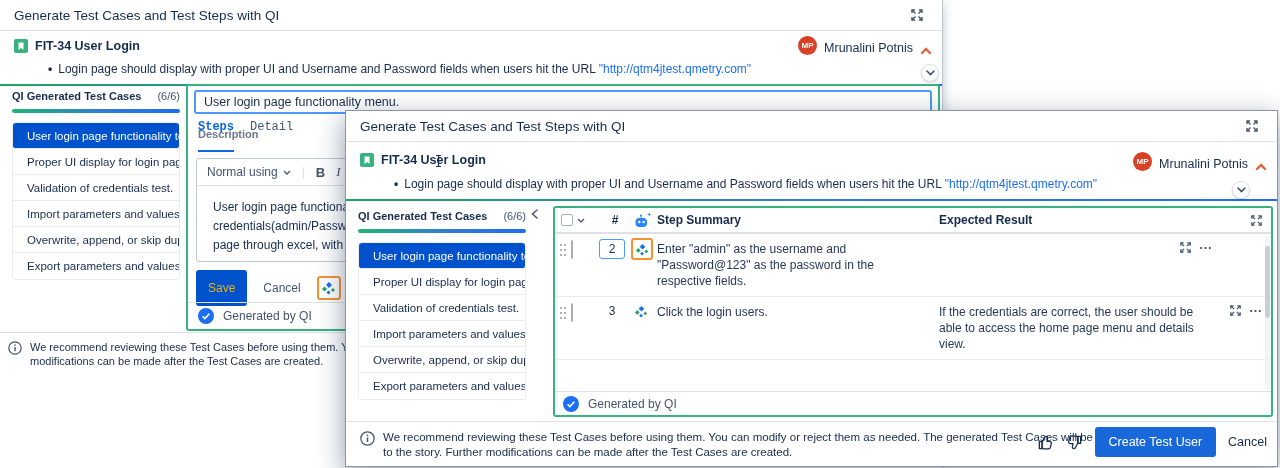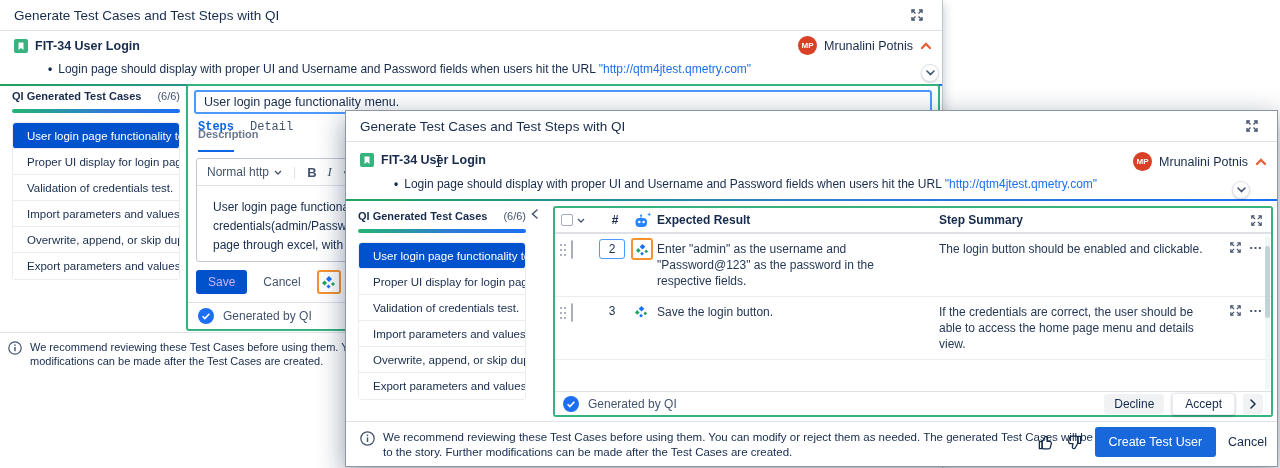--- a/index.html
+++ b/index.html
@@ -8,21 +8,21 @@
   .win { position:absolute; background:#fff; }
   .bgwin { left:0; top:0; width:943px; height:468px; border-right:1px solid #BCC4CE; box-shadow:5px 0 10px -4px rgba(9,30,66,.22); z-index:1; }
   .fgwin { left:345px; top:110px; width:933px; height:357px; border:1px solid #8C95A3; box-shadow:0 8px 26px rgba(9,30,66,.45); z-index:10; }
 
   .win-hd { position:absolute; left:0; right:0; top:0; height:31px; border-bottom:1px solid #DFE1E6; display:flex; align-items:center; padding:0 14px; }
   .win-title { font-size:13.5px; color:#172B4D; }
   .hd-expand { margin-left:auto; width:22px; height:22px; display:flex; align-items:center; justify-content:center; border-radius:3px; cursor:pointer; }
 
   .story-row { position:absolute; left:14px; top:39px; display:flex; align-items:center; gap:7px; }
   .story-key { font-size:12.5px; font-weight:700; color:#172B4D; }
-  .user-menu { position:absolute; right:10px; top:36px; display:flex; align-items:center; gap:7px; cursor:pointer; }
+  .user-menu { position:absolute; right:10px; top:36px; display:flex; align-items:flex-end; gap:7px; cursor:pointer; }
   .avatar { width:19px; height:19px; border-radius:50%; background:#D94026; color:#fff; font-size:8px; font-weight:700; display:flex; align-items:center; justify-content:center; }
   .user-name { font-size:12.5px; color:#172B4D; }
   .bullet-row { position:absolute; left:48px; top:62px; font-size:12px; color:#172B4D; white-space:nowrap; }
   .bullet-row .dot { font-weight:700; margin-right:6px; }
   .req-link { color:#1D6FF2; }
   .grad-divider { position:absolute; left:0; right:0; height:2px; background:linear-gradient(90deg,#21A35E 0%,#2E7CD6 55%,#1D6FF2 100%); }
   .collapse-circle { position:absolute; width:18px; height:18px; border-radius:50%; background:#fff; border:1px solid #DFE1E6; box-shadow:0 1px 2px rgba(9,30,66,.2); display:flex; align-items:center; justify-content:center; cursor:pointer; z-index:3; }
 
   
   .sb { position:absolute; left:12px; width:168px; }
@@ -46,21 +46,21 @@
   .editor { position:absolute; left:8px; right:8px; top:72px; height:104px; border:1px solid #C1C7D0; border-radius:3px; overflow:hidden; background:#fff; }
   .ed-toolbar { height:27px; border-bottom:1px solid #DFE1E6; display:flex; align-items:center; gap:11px; padding:0 10px; font-size:12px; color:#44546F; }
   .ed-sep { color:#DFE1E6; }
   .ed-b { font-weight:700; font-size:13px; cursor:pointer; }
   .ed-i { font-style:italic; font-family:"Liberation Serif",serif; font-size:13px; cursor:pointer; }
   .ed-more { font-weight:700; letter-spacing:1px; cursor:pointer; }
   .ed-style { display:flex; align-items:center; gap:5px; cursor:pointer; }
   .ed-content { padding:12px 0 0 16px; font-size:12px; color:#172B4D; line-height:19px; }
   .ed-content div { white-space:nowrap; }
   .panel-actions { position:absolute; left:8px; top:184px; display:flex; align-items:center; gap:16px; }
-  .btn-blue { background:#0052CC; color:#c4b5fd; font-size:12px; border:none; border-radius:3px; padding:5px 12px; cursor:pointer; font-family:inherit; }
+  .btn-blue { background:#0052CC; color:#eab308; font-size:12px; border:none; border-radius:3px; padding:11px 12px; cursor:pointer; font-family:inherit; }
   .link-btn { font-size:12px; color:#44546F; cursor:pointer; background:none; border:none; font-family:inherit; }
   .qi-box { width:24px; height:24px; border:2px solid #F79232; border-radius:3px; display:flex; align-items:center; justify-content:center; background:#fff; cursor:pointer; }
   .pdivider { position:absolute; left:0; right:0; top:216px; height:1px; background:#DFE1E6; }
   .generated-row { position:absolute; left:10px; top:222px; display:flex; align-items:center; gap:9px; font-size:12px; color:#44546F; }
 
   
   .bg-footer-divider { position:absolute; left:0; right:0; top:332px; height:1px; background:#DFE1E6; }
   .info-row { position:absolute; display:flex; gap:8px; align-items:flex-start; }
   .bg-info { left:8px; top:340px; }
   .info-lines { font-size:11px; color:#172B4D; line-height:14px; font-weight:500; }
@@ -204,21 +204,21 @@
     <div class="gpanel bg-gpanel">
       <div class="title-input">User login page functionality menu.</div>
       <div class="tabs">
         <span class="tab active">Steps</span>
         <span class="tab">Detail</span>
       </div>
       <div class="desc-label">Description</div>
       <div class="editor">
         <div class="ed-toolbar">
           <span class="ed-style">
-            <span>Normal http</span>
+            <span>Normal using</span>
             <svg width="8" height="5" viewBox="0 0 8 5" fill="none" stroke="#44546F" stroke-width="1.3">
                 <path d="M1 1l3 3 3-3"></path>
               </svg>
           </span>
           <span class="ed-sep">|</span>
           <span class="ed-b">B</span>
           <span class="ed-i">I</span>
           <span class="ed-more">⋯</span>
         </div>
         <div class="ed-content">
@@ -378,22 +378,22 @@
         <span style="padding-left:2px">
           <svg width="20" height="17" viewBox="0 0 20 17">
             <path d="M16.2.5l.6 1.4 1.4.6-1.4.6-.6 1.4-.6-1.4-1.4-.6 1.4-.6z" fill="#2684FF"></path>
             <circle cx="8" cy="3.6" r="1" fill="#2684FF"></circle>
               <rect x="7.6" y="4" width="0.9" height="2" fill="#2684FF"></rect>
             <rect x="2.5" y="6" width="11.5" height="9" rx="4" fill="#2684FF"></rect>
             <circle cx="6.3" cy="10" r="1.3" fill="#fff"></circle>
               <circle cx="10.6" cy="10" r="1.3" fill="#fff"></circle>
           </svg>
         </span>
+        <span class="th">Step Summary</span>
         <span class="th">Expected Result</span>
-        <span class="th">Step Summary</span>
         <span class="row-actions">
           <svg width="13" height="13" viewBox="0 0 14 14" stroke="#44546F" stroke-width="1.4" fill="none">
             <path d="M2 5V2h3M12 5V2H9M2 9v3h3M12 9v3H9"></path>
               <path d="M2 2l3.5 3.5M12 2L8.5 5.5M2 12l3.5-3.5M12 12L8.5 8.5"></path>
           </svg>
         </span>
       </div>
 
       <div class="t-rows">
 
@@ -417,21 +417,20 @@
             </span>
           <span class="qi-box" style="width:22px;height:22px;margin-top:-3px">
             <svg width="15" height="15" viewBox="0 0 16 16">
                 <path d="M8 2l3 3-3 3-3-3z" fill="#1D6FF2"></path>
                 <path d="M3.5 6.5L6 9l-2.5 2.5L1 9z" fill="#22A45D"></path>
                 <path d="M12 8l2 2-2 2-2-2z" fill="#22A45D"></path>
                 <path d="M7.5 10.5l2 2-2 2-2-2z" fill="#1D6FF2"></path>
               </svg>
           </span>
           <span class="cell" style="padding-right:14px">Enter "admin" as the username and "Password@123" as the password in the respective fields.</span>
-          <span class="cell" style="padding-right:10px">The login button should be enabled and clickable.</span>
           <span class="row-actions">
             <svg width="13" height="13" viewBox="0 0 14 14" stroke="#44546F" stroke-width="1.4" fill="none">
                 <path d="M2 5V2h3M12 5V2H9M2 9v3h3M12 9v3H9"></path>
                 <path d="M2 2l3.5 3.5M12 2L8.5 5.5M2 12l3.5-3.5M12 12L8.5 8.5"></path>
               </svg>
             <span class="more-dots">⋯</span>
           </span>
         </div>
 
         <div class="trow tgrid" style="min-height:42px">
@@ -451,21 +450,21 @@
           <span><span class="checkbox"></span></span>
           <span class="numplain">3</span>
           <span style="padding-left:3px">
             <svg width="15" height="15" viewBox="0 0 16 16">
                 <path d="M8 2l3 3-3 3-3-3z" fill="#1D6FF2"></path>
                 <path d="M3.5 6.5L6 9l-2.5 2.5L1 9z" fill="#22A45D"></path>
                 <path d="M12 8l2 2-2 2-2-2z" fill="#22A45D"></path>
                 <path d="M7.5 10.5l2 2-2 2-2-2z" fill="#1D6FF2"></path>
               </svg>
           </span>
-          <span class="cell" style="padding-right:14px">Save the login button.</span>
+          <span class="cell" style="padding-right:14px">Click the login users.</span>
           <span class="cell" style="padding-right:10px">If the credentials are correct, the user should be able to access the home page menu and details view.</span>
           <span class="row-actions">
             <svg width="13" height="13" viewBox="0 0 14 14" stroke="#44546F" stroke-width="1.4" fill="none">
                 <path d="M2 5V2h3M12 5V2H9M2 9v3h3M12 9v3H9"></path>
                 <path d="M2 2l3.5 3.5M12 2L8.5 5.5M2 12l3.5-3.5M12 12L8.5 8.5"></path>
               </svg>
             <span class="more-dots">⋯</span>
           </span>
         </div>
 
@@ -479,29 +478,20 @@
       <div class="scroll-track">
           <div class="scroll-thumb"></div>
         </div>
 
       <div class="tfoot">
         <svg width="16" height="16" viewBox="0 0 16 16">
             <circle cx="8" cy="8" r="8" fill="#1D6FF2"></circle>
             <path d="M4.6 8.3l2.2 2.2 4.6-4.8" stroke="#fff" stroke-width="1.6" fill="none"></path>
           </svg>
         <span>Generated by QI</span>
-        <span class="tfoot-right">
-          <button class="btn-flat">Decline</button>
-          <button class="btn-raised">Accept</button>
-          <button class="btn-next">
-            <svg width="6" height="10" viewBox="0 0 6 10" fill="none" stroke="#172B4D" stroke-width="1.5" stroke-linecap="round">
-                <path d="M1 1l4 4-4 4"></path>
-              </svg>
-          </button>
-        </span>
       </div>
     </div>
 
     <div class="fg-footer-divider"></div>
     <div class="info-row fg-info">
       <svg width="15" height="15" viewBox="0 0 14 14" style="margin-top:1px">
           <circle cx="7" cy="7" r="6.2" fill="none" stroke="#44546F" stroke-width="1.2"></circle>
           <rect x="6.3" y="6" width="1.4" height="4.2" fill="#44546F"></rect>
           <rect x="6.3" y="3.4" width="1.4" height="1.4" fill="#44546F"></rect>
         </svg>

